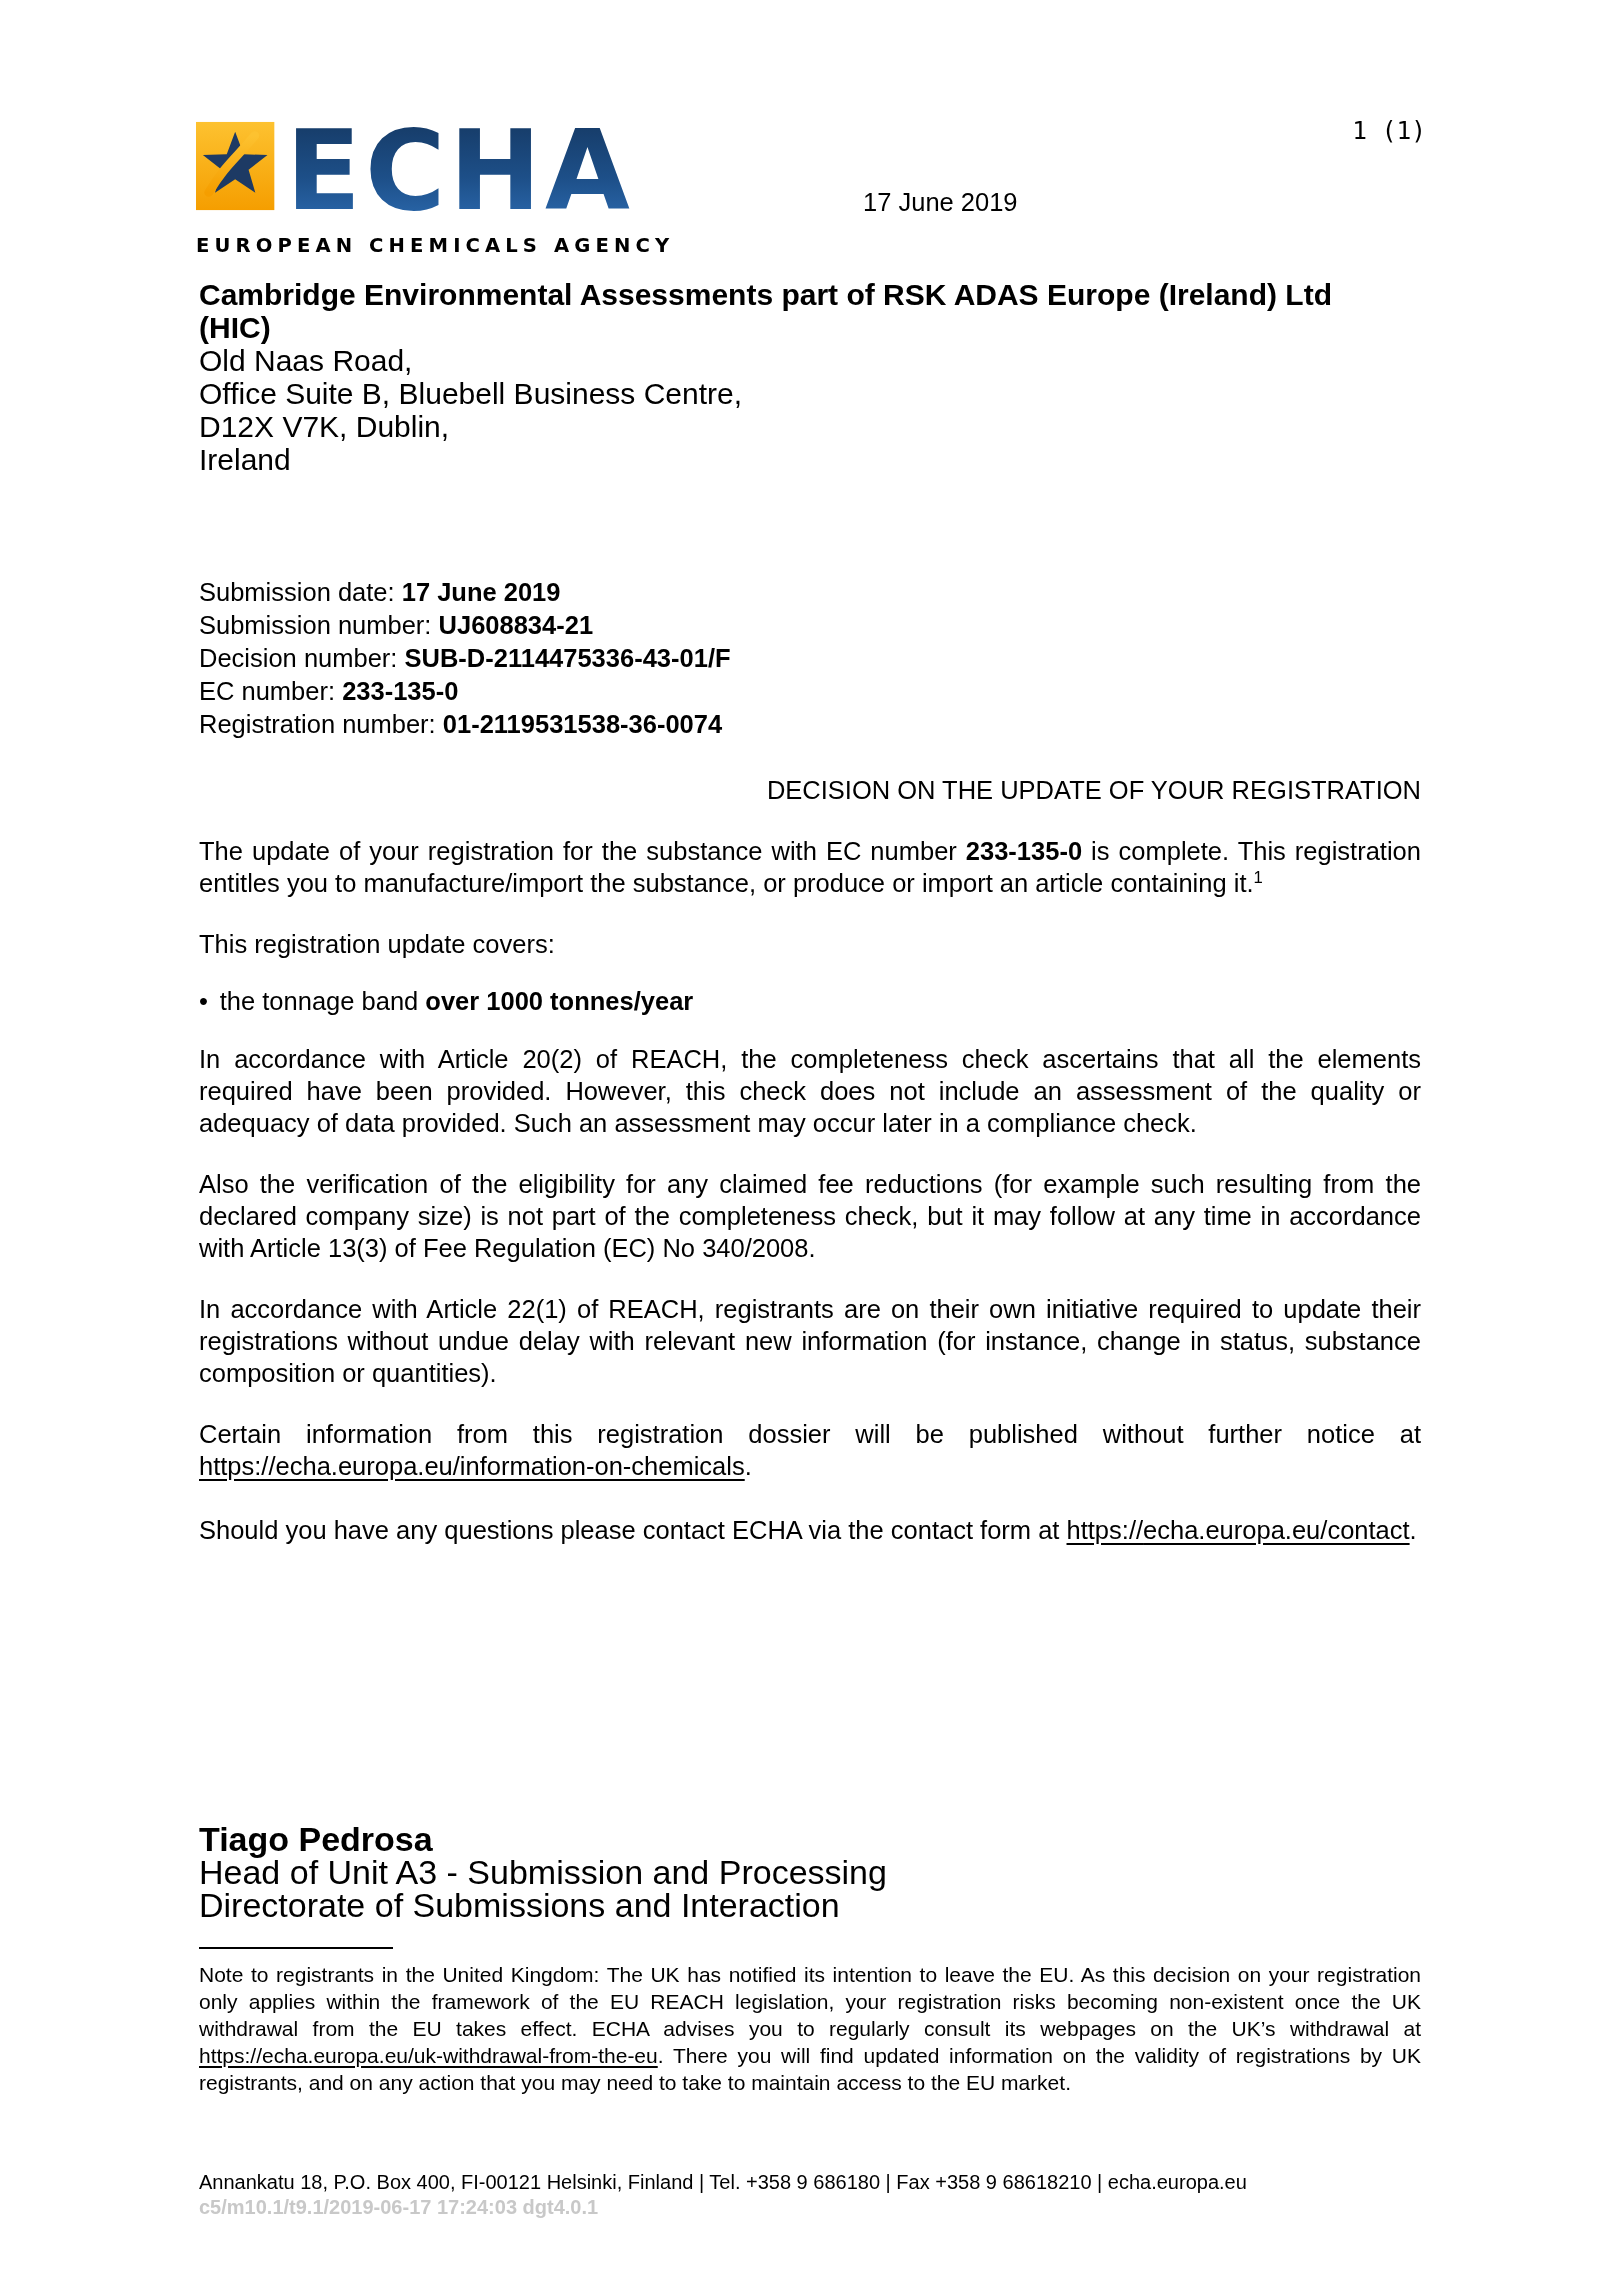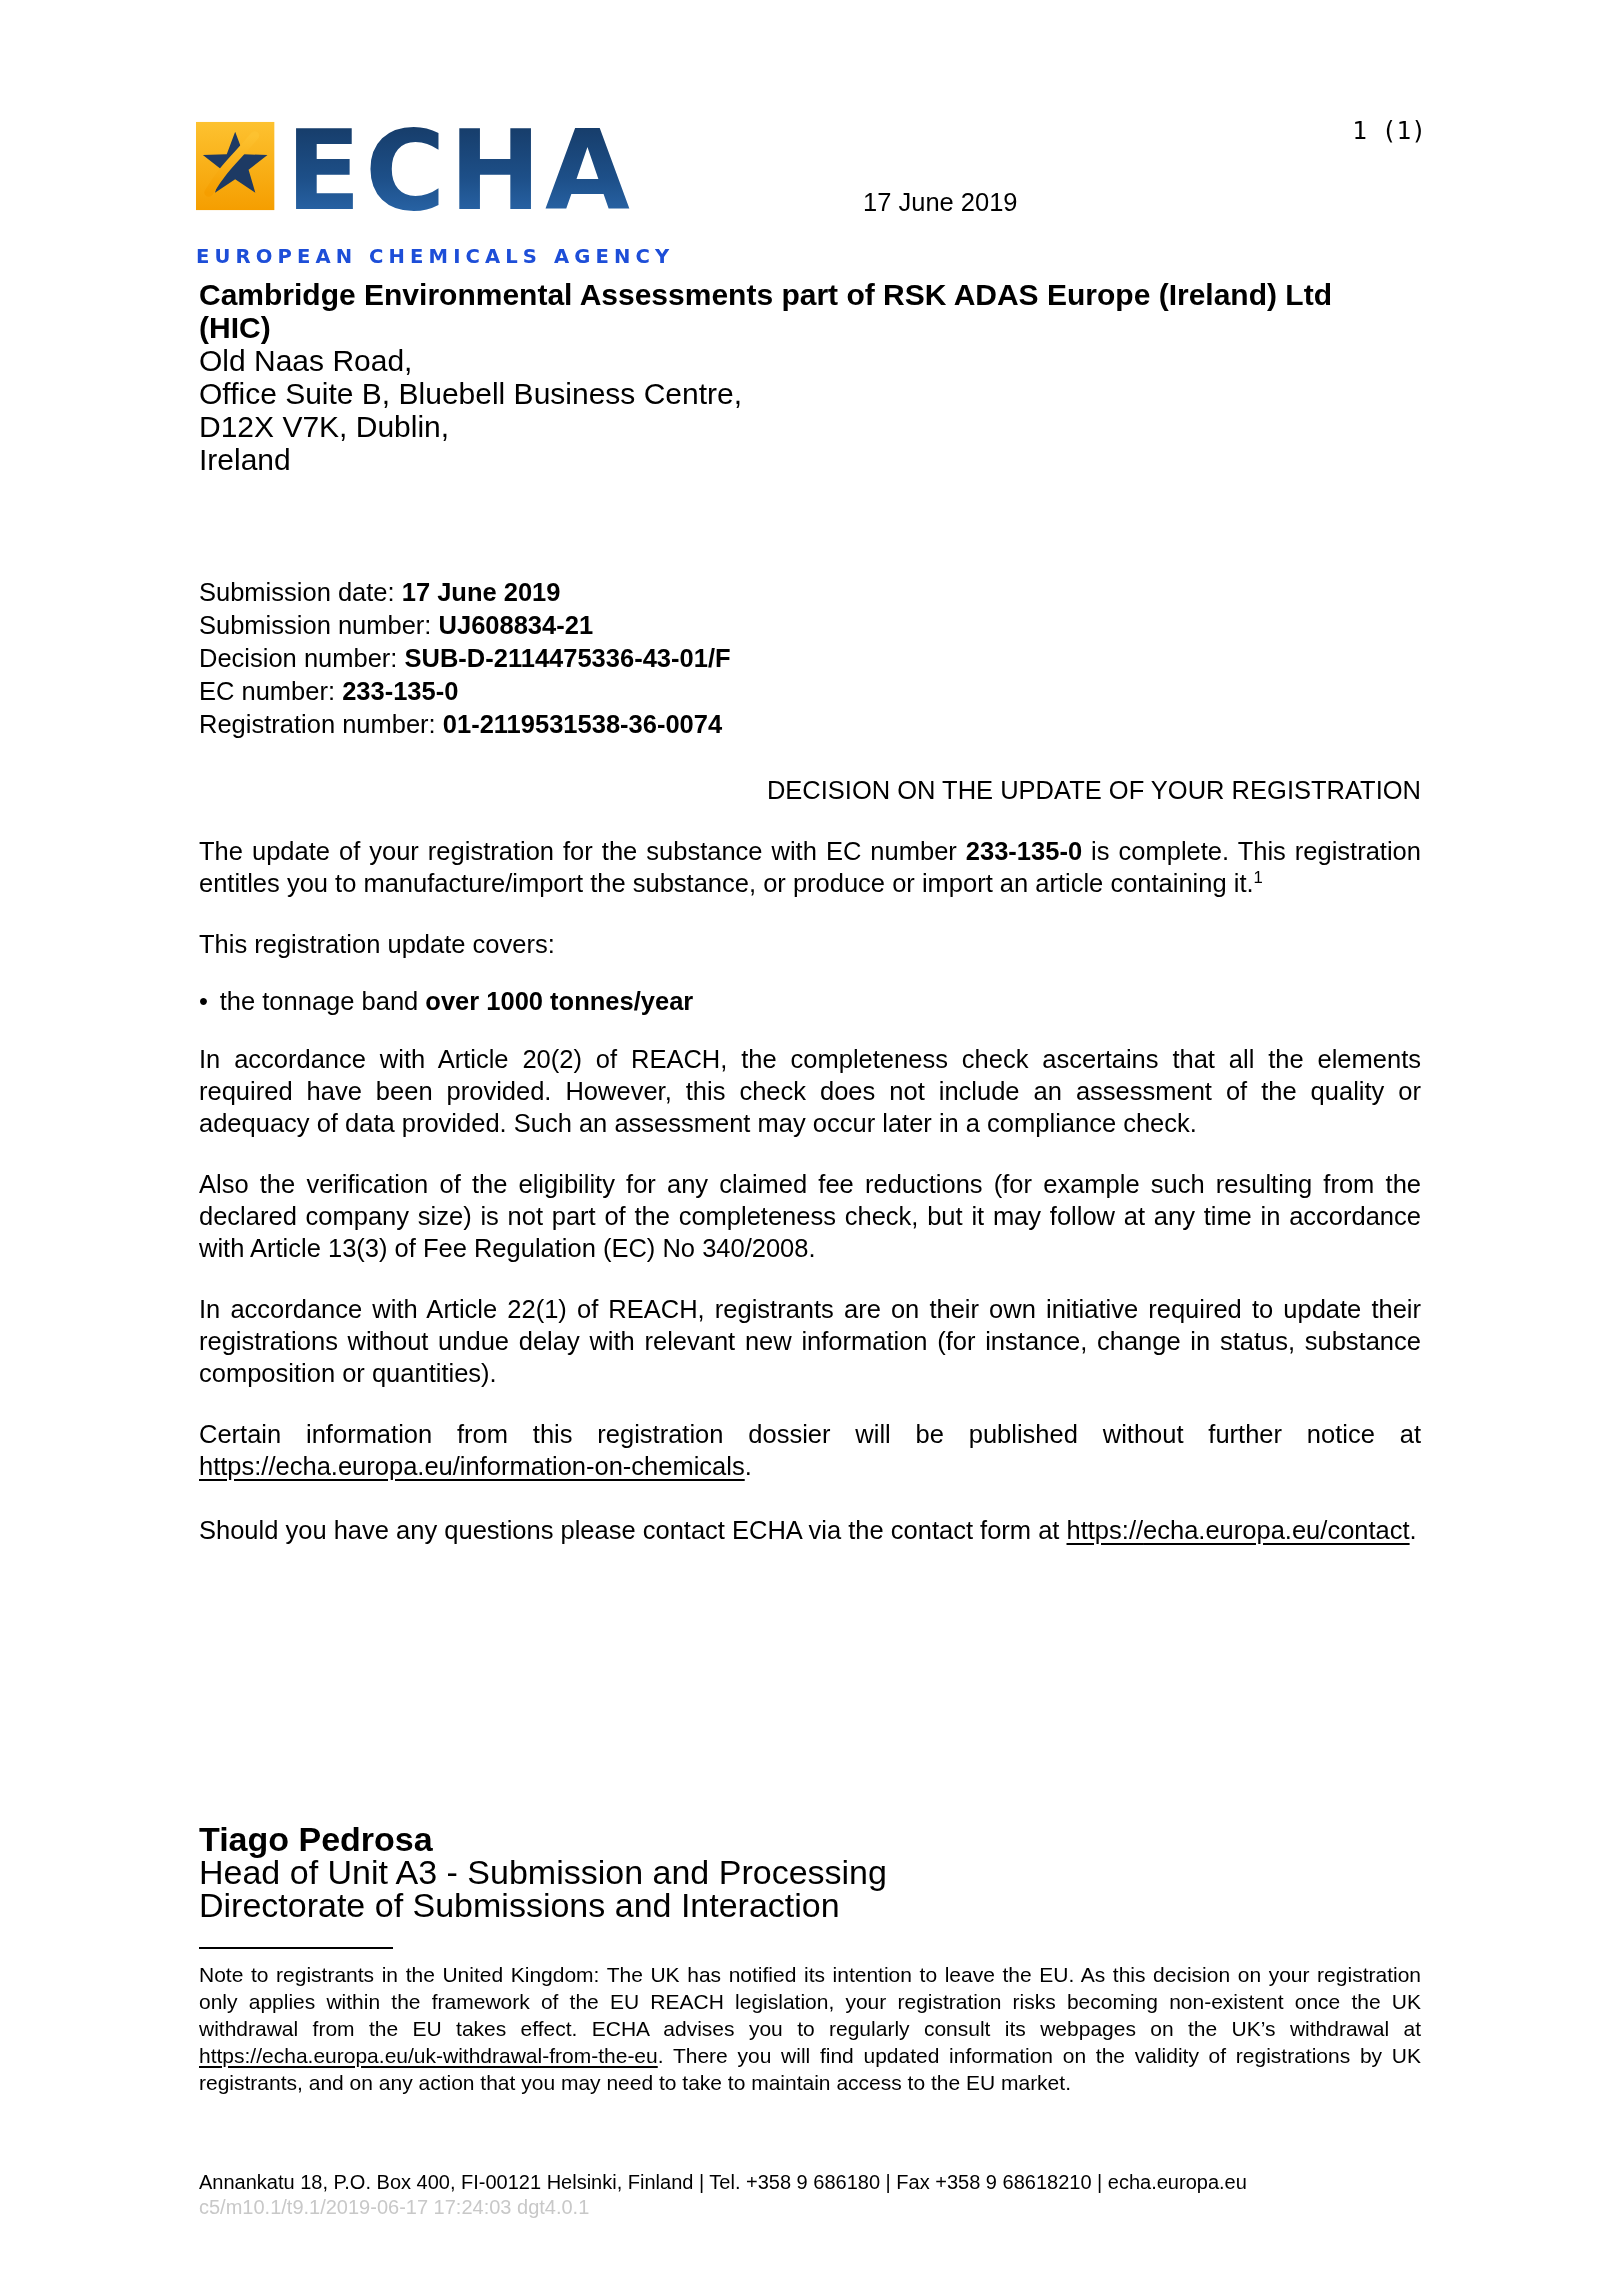--- a/index.html
+++ b/index.html
@@ -13,26 +13,26 @@
     margin:0 auto;
   }
   
   .page-number{
     position:absolute;top:116px;right:194px;
     font-family:"DejaVu Sans Mono", monospace;
     font-size:24.5px;color:#000;
   }
   .logo-block{position:absolute;left:196px;top:116px;width:470px;}
   .logo-subtitle{
-    margin-top:23px;
+    margin-top:12px;
     font-family:"DejaVu Sans", sans-serif;
     font-weight:bold;
     font-size:19.6px;
     letter-spacing:5.1px;
-    color:#1d4ed8;
+    color:#000000;
     white-space:nowrap;
   }
   .doc-date{position:absolute;left:863px;top:188px;font-size:25.5px;}
   
   .abs{position:absolute;left:199px;width:1222px;}
   .recipient{top:278px;font-size:30px;line-height:33px;}
   .recipient .bold{font-weight:bold;}
   .meta-block{top:576px;font-size:25.5px;line-height:33px;}
   .meta-block b{font-weight:bold;}
   .main-flow{top:774px;font-size:25.5px;line-height:32px;}
@@ -49,21 +49,21 @@
   .sig-name{font-weight:bold;}
   
   .footnote-rule{
     position:absolute;left:199px;top:1947px;width:194px;height:0;
     border-top:2.9px solid #000;
   }
   .footnote{top:1961px;font-size:21px;line-height:27px;text-align:justify;}
   .footnote .doc-link{text-underline-offset:2.9px;}
   
   .footer-line{top:2171px;font-size:20px;line-height:23.5px;color:#000;}
-  .machine-line{top:2196px;font-size:20px;line-height:23.5px;color:#c8c8c8;}
+  .machine-line{top:2196px;font-size:20px;line-height:23.5px;color:#c8c8c8;font-weight:bold;}
 </style>
 </head>
 <body>
 
 <div class="page">
 
   <div class="page-number">1 (1)</div>
 
   <div class="logo-block">
     <svg width="470" height="102" viewBox="0 0 480 104">

